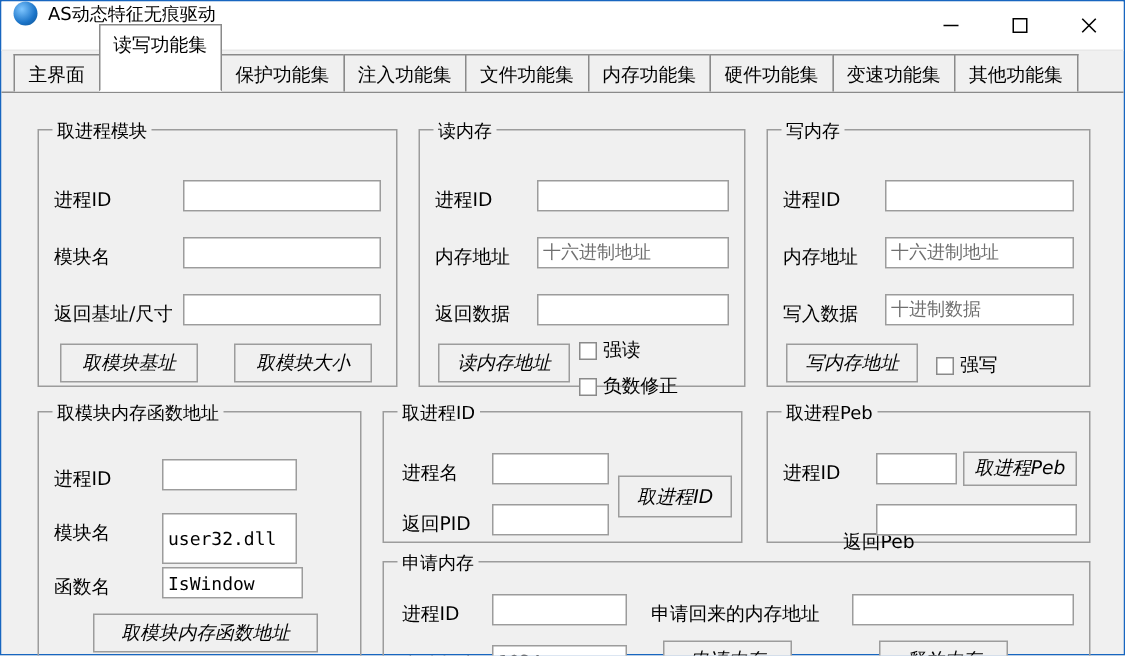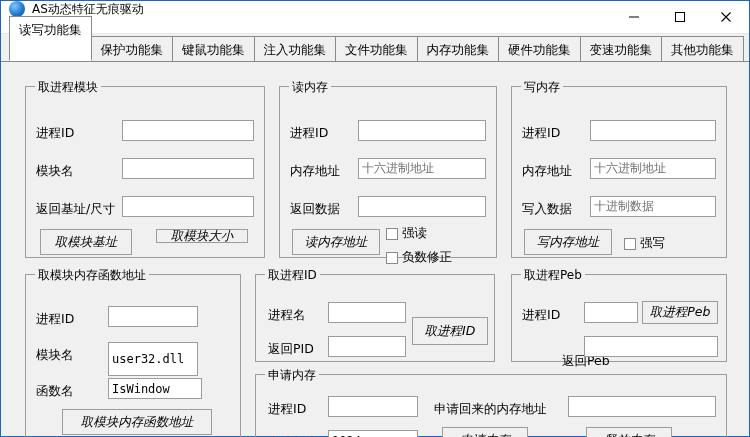--- a/index.html
+++ b/index.html
@@ -184,43 +184,43 @@
     </div>
     <div class="win-btn">
       <svg width="12" height="12" viewBox="0 0 12 12">
           <line x1="1.5" y1="1.5" x2="10.5" y2="10.5" stroke="#000" stroke-width="1.1"></line>
           <line x1="10.5" y1="1.5" x2="1.5" y2="10.5" stroke="#000" stroke-width="1.1"></line>
         </svg>
     </div>
   </div>
 
   <div class="tabstrip">
+    <div class="tab">主界面</div>
     <div class="tab active">读写功能集</div>
     <div class="tab">保护功能集</div>
-    <div class="tab">键鼠功能集</div>
     <div class="tab">注入功能集</div>
     <div class="tab">文件功能集</div>
     <div class="tab">内存功能集</div>
     <div class="tab">硬件功能集</div>
     <div class="tab">变速功能集</div>
     <div class="tab">其他功能集</div>
   </div>
 
   <div class="content">
 
     <div class="group" style="left:24px; top:24px; width:240px; height:172px;">
       <div class="legend">取进程模块</div>
       <div class="lbl" style="left:10px; top:38px;">进程ID</div>
       <div class="tf" style="left:96px; top:33px; width:132px; height:21px;"></div>
       <div class="lbl" style="left:10px; top:76px;">模块名</div>
       <div class="tf" style="left:96px; top:71px; width:132px; height:21px;"></div>
       <div class="lbl" style="left:10px; top:114px;">返回基址/尺寸</div>
       <div class="tf" style="left:96px; top:109px; width:132px; height:21px;"></div>
       <div class="btn" style="left:14px; top:142px; width:92px; height:26px;">取模块基址</div>
-      <div class="btn" style="left:130px; top:142px; width:92px; height:14px;">取模块大小</div>
+      <div class="btn" style="left:130px; top:142px; width:92px; height:26px;">取模块大小</div>
     </div>
 
     <div class="group" style="left:278px; top:24px; width:218px; height:172px;">
       <div class="legend">读内存</div>
       <div class="lbl" style="left:10px; top:38px;">进程ID</div>
       <div class="tf" style="left:78px; top:33px; width:128px; height:21px;"></div>
       <div class="lbl" style="left:10px; top:76px;">内存地址</div>
       <div class="tf placeholder" style="left:78px; top:71px; width:128px; height:21px;">十六进制地址</div>
       <div class="lbl" style="left:10px; top:114px;">返回数据</div>
       <div class="tf" style="left:78px; top:109px; width:128px; height:21px;"></div>

